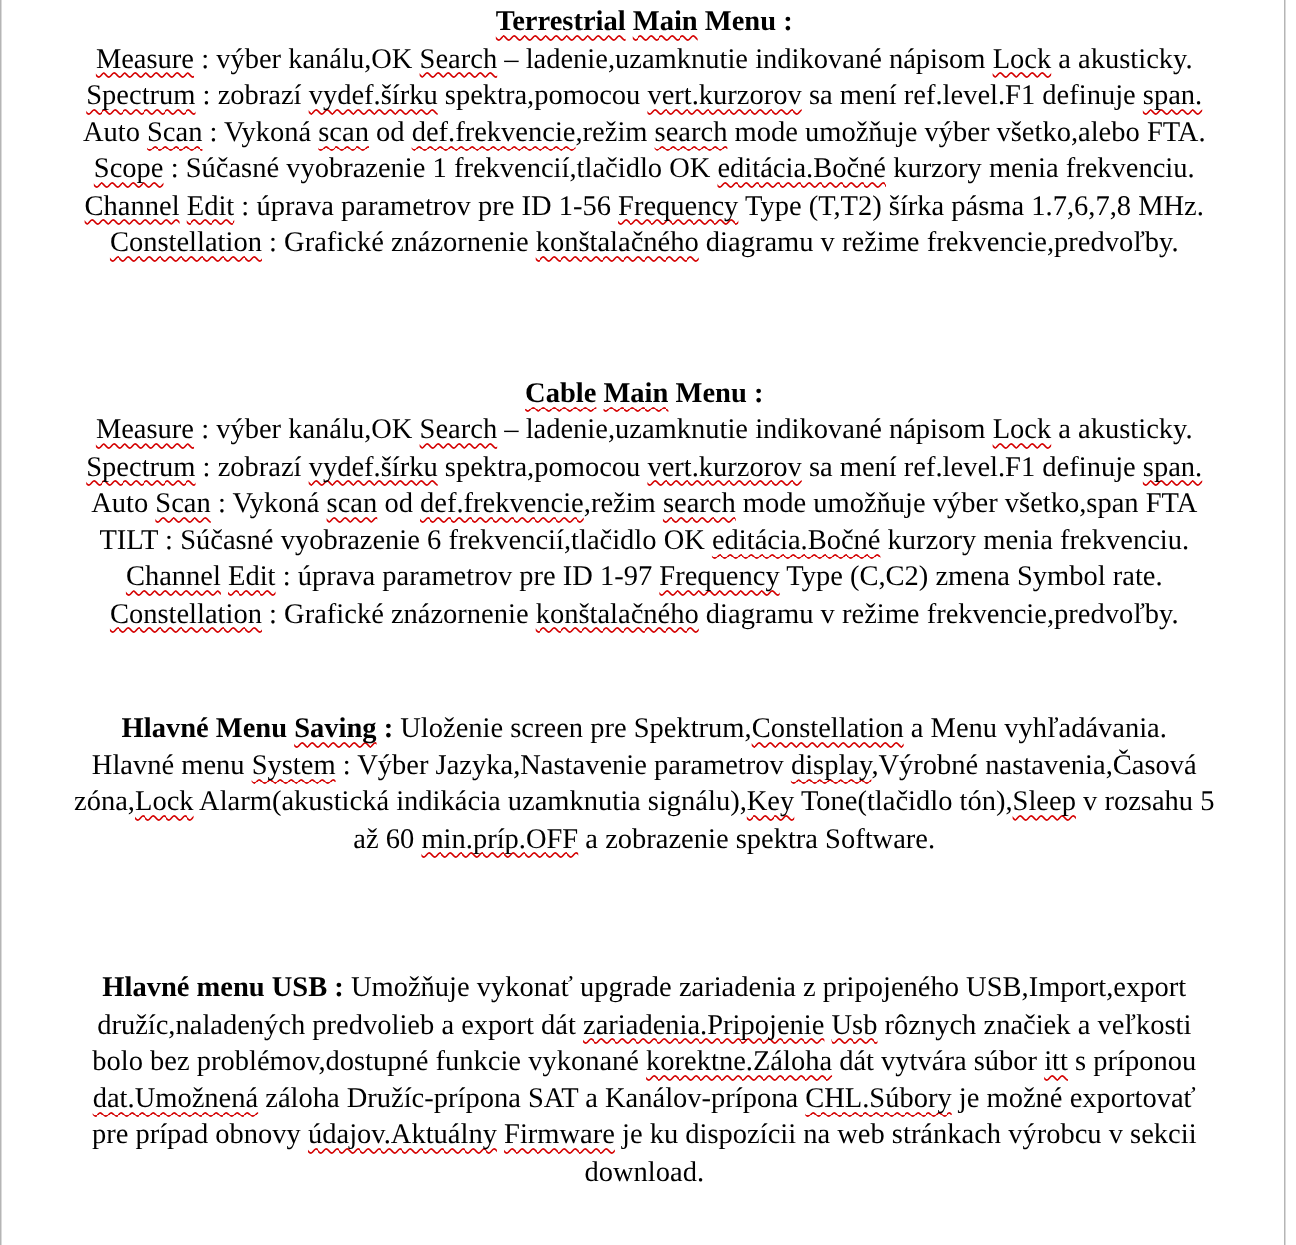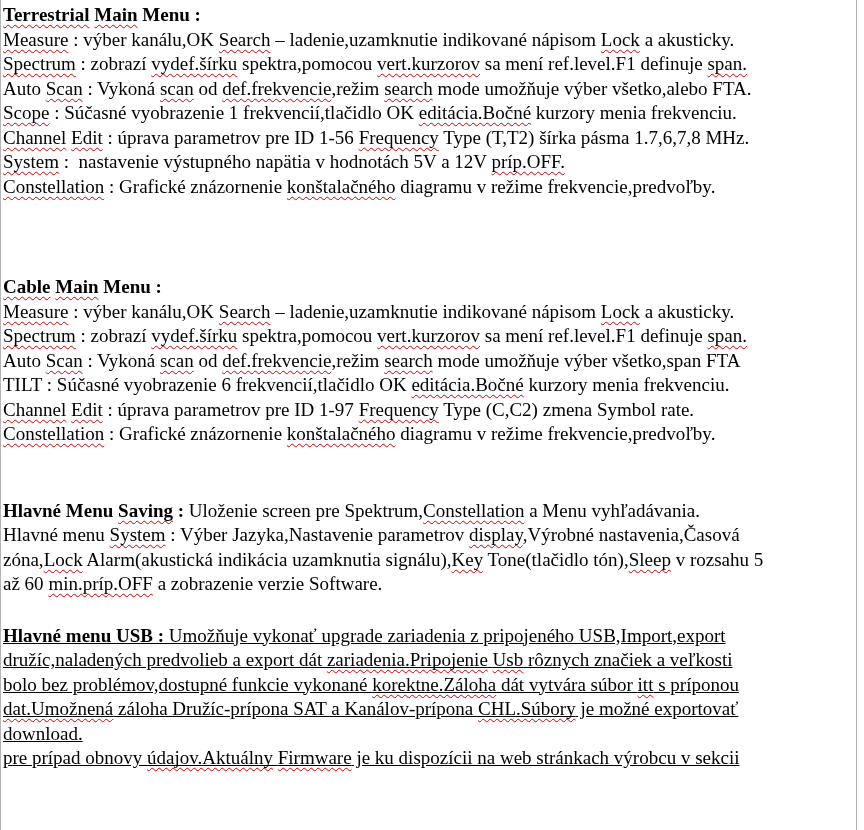--- a/index.html
+++ b/index.html
@@ -16,20 +16,21 @@
   }
   .page {
     position: relative;
     box-sizing: border-box;
     width: 857px;
     height: 830px;
     border-left: 1px solid #b5b5b5;
     border-right: 1px solid #b5b5b5;
     background: #ffffff;
     padding: 3px 0 0 2px;
+    text-align: center;
   }
   .section { margin: 0; }
   .line {
     font-size: 19px;
     line-height: 24.5px;
     height: 24.5px;
     white-space: pre;
     color: #000000;
   }
   .b { font-weight: bold; }
@@ -47,40 +48,39 @@
 
 <div class="page" style="border-left-color: rgb(181, 181, 181); border-right-color: rgb(181, 181, 181);">
   <div id="doc">
       <div class="section" style="margin-top: 0px;">
         <div class="line"><span class="b m">Terrestrial</span><span class="b "> </span><span class="b m">Main</span><span class="b "> Menu :</span></div>
         <div class="line"><span class="m">Measure</span><span class=""> : výber kanálu,OK </span><span class="m">Search</span><span class=""> – ladenie,uzamknutie indikované nápisom </span><span class="m">Lock</span><span class=""> a akusticky.</span></div>
         <div class="line"><span class="m">Spectrum</span><span class=""> : zobrazí </span><span class="m">vydef.šírku</span><span class=""> spektra,pomocou </span><span class="m">vert.kurzorov</span><span class=""> sa mení ref.level.F1 definuje </span><span class="m">span.</span></div>
         <div class="line"><span class="">Auto </span><span class="m">Scan</span><span class=""> : Vykoná </span><span class="m">scan</span><span class=""> od </span><span class="m">def.frekvencie</span><span class="">,režim </span><span class="m">search</span><span class=""> mode umožňuje výber všetko,alebo FTA.</span></div>
         <div class="line"><span class="m">Scope</span><span class=""> : Súčasné vyobrazenie 1 frekvencií,tlačidlo OK </span><span class="m">editácia.Bočné</span><span class=""> kurzory menia frekvenciu.</span></div>
         <div class="line"><span class="m">Channel</span><span class=""> </span><span class="m">Edit</span><span class=""> : úprava parametrov pre ID 1-56 </span><span class="m">Frequency</span><span class=""> Type (T,T2) šírka pásma 1.7,6,7,8 MHz.</span></div>
-        <div class="line"><span class="m">System</span><span class=""> :  nastavenie výstupného napätia v hodnotách 5V a 12V </span><span class="m">príp.OFF.</span></div>
         <div class="line"><span class="m">Constellation</span><span class=""> : Grafické znázornenie </span><span class="m">konštalačného</span><span class=""> diagramu v režime frekvencie,predvoľby.</span></div>
       </div>
       <div class="section" style="margin-top: 76px;">
         <div class="line"><span class="b m">Cable</span><span class="b "> </span><span class="b m">Main</span><span class="b "> Menu :</span></div>
         <div class="line"><span class="m">Measure</span><span class=""> : výber kanálu,OK </span><span class="m">Search</span><span class=""> – ladenie,uzamknutie indikované nápisom </span><span class="m">Lock</span><span class=""> a akusticky.</span></div>
         <div class="line"><span class="m">Spectrum</span><span class=""> : zobrazí </span><span class="m">vydef.šírku</span><span class=""> spektra,pomocou </span><span class="m">vert.kurzorov</span><span class=""> sa mení ref.level.F1 definuje </span><span class="m">span.</span></div>
         <div class="line"><span class="">Auto </span><span class="m">Scan</span><span class=""> : Vykoná </span><span class="m">scan</span><span class=""> od </span><span class="m">def.frekvencie</span><span class="">,režim </span><span class="m">search</span><span class=""> mode umožňuje výber všetko,span FTA</span></div>
         <div class="line"><span class="">TILT : Súčasné vyobrazenie 6 frekvencií,tlačidlo OK </span><span class="m">editácia.Bočné</span><span class=""> kurzory menia frekvenciu.</span></div>
         <div class="line"><span class="m">Channel</span><span class=""> </span><span class="m">Edit</span><span class=""> : úprava parametrov pre ID 1-97 </span><span class="m">Frequency</span><span class=""> Type (C,C2) zmena Symbol rate.</span></div>
         <div class="line"><span class="m">Constellation</span><span class=""> : Grafické znázornenie </span><span class="m">konštalačného</span><span class=""> diagramu v režime frekvencie,predvoľby.</span></div>
       </div>
       <div class="section" style="margin-top: 52px;">
         <div class="line"><span class="b ">Hlavné Menu </span><span class="b m">Saving</span><span class="b "> :</span><span class=""> Uloženie screen pre Spektrum,</span><span class="m">Constellation</span><span class=""> a Menu vyhľadávania.</span></div>
         <div class="line"><span class="">Hlavné menu </span><span class="m">System</span><span class=""> : Výber Jazyka,Nastavenie parametrov </span><span class="m">display</span><span class="">,Výrobné nastavenia,Časová</span></div>
         <div class="line"><span class="">zóna,</span><span class="m">Lock</span><span class=""> Alarm(akustická indikácia uzamknutia signálu),</span><span class="m">Key</span><span class=""> Tone(tlačidlo tón),</span><span class="m">Sleep</span><span class=""> v rozsahu 5</span></div>
-        <div class="line"><span class="">až 60 </span><span class="m">min.príp.OFF</span><span class=""> a zobrazenie verzie Software.</span></div>
+        <div class="line"><span class="">až 60 </span><span class="m">min.príp.OFF</span><span class=""> a zobrazenie spektra Software.</span></div>
       </div>
-      <div class="section" style="margin-top: 27px; text-decoration: underline;">
+      <div class="section" style="margin-top: 75px;">
         <div class="line"><span class="b ">Hlavné menu USB :</span><span class=""> Umožňuje vykonať upgrade zariadenia z pripojeného USB,Import,export</span></div>
         <div class="line"><span class="">družíc,naladených predvolieb a export dát </span><span class="m">zariadenia.Pripojenie</span><span class=""> </span><span class="m">Usb</span><span class=""> rôznych značiek a veľkosti</span></div>
         <div class="line"><span class="">bolo bez problémov,dostupné funkcie vykonané </span><span class="m">korektne.Záloha</span><span class=""> dát vytvára súbor </span><span class="m">itt</span><span class=""> s príponou</span></div>
         <div class="line"><span class="m">dat.Umožnená</span><span class=""> záloha Družíc-prípona SAT a Kanálov-prípona </span><span class="m">CHL.Súbory</span><span class=""> je možné exportovať</span></div>
+        <div class="line"><span class="">pre prípad obnovy </span><span class="m">údajov.Aktuálny</span><span class=""> </span><span class="m">Firmware</span><span class=""> je ku dispozícii na web stránkach výrobcu v sekcii</span></div>
         <div class="line"><span class="">download.</span></div>
-        <div class="line"><span class="">pre prípad obnovy </span><span class="m">údajov.Aktuálny</span><span class=""> </span><span class="m">Firmware</span><span class=""> je ku dispozícii na web stránkach výrobcu v sekcii</span></div>
       </div>
     </div>
 </div>
 
 </body></html>

